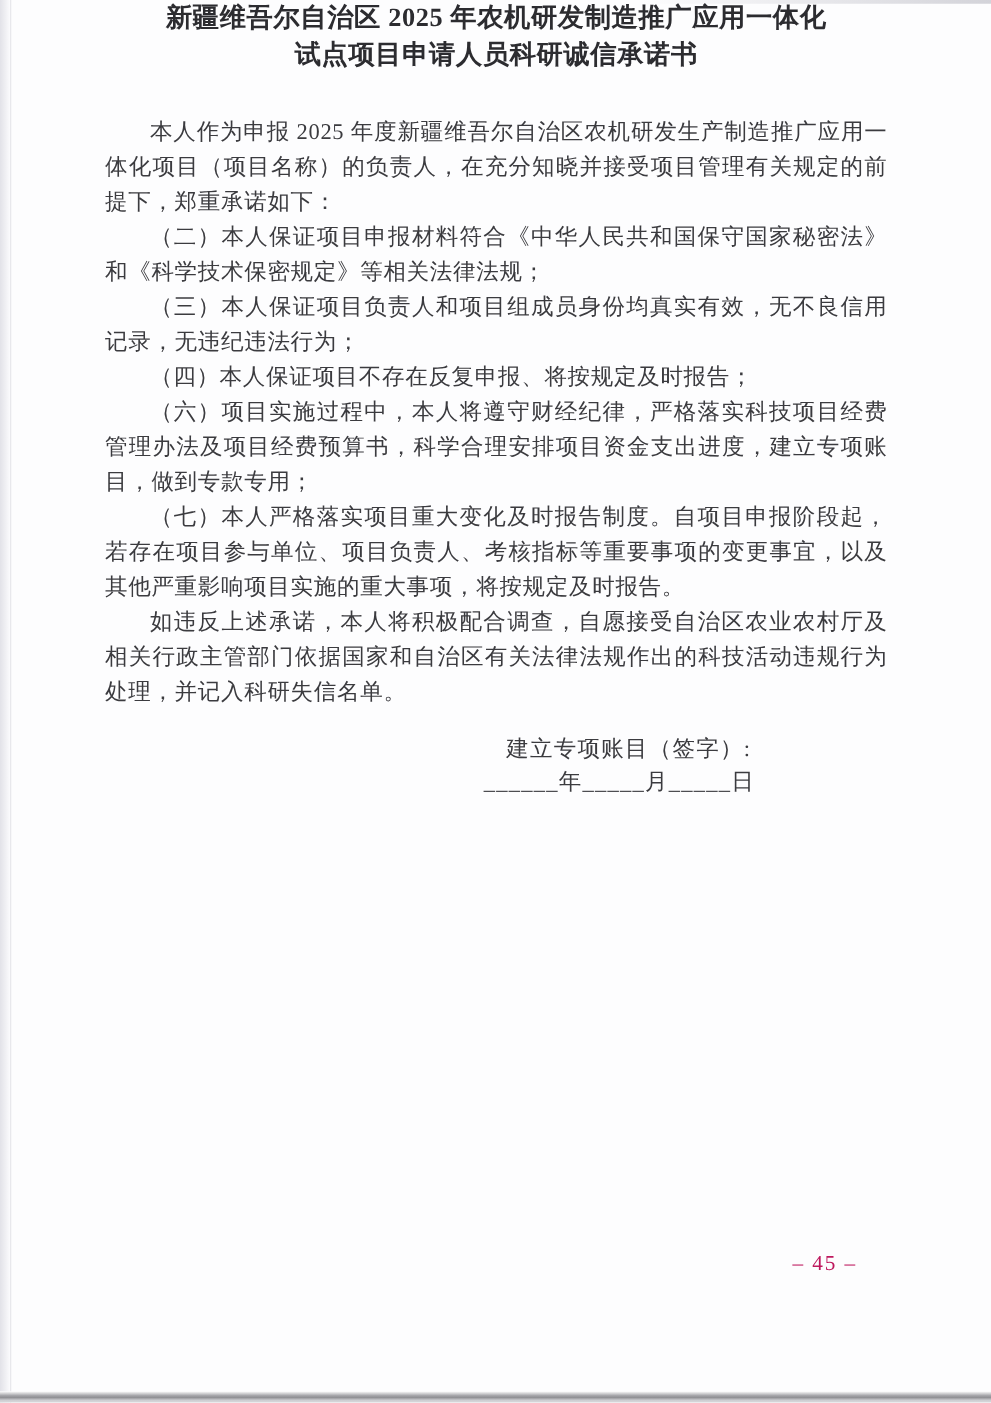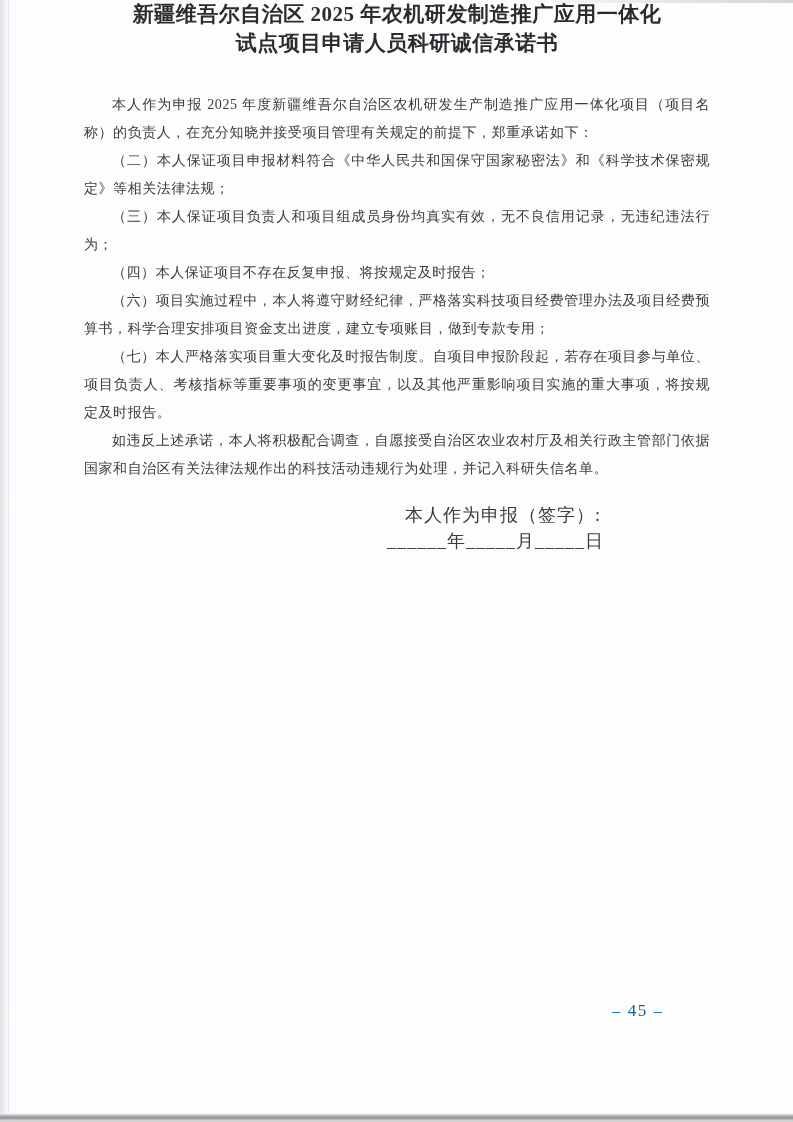--- a/index.html
+++ b/index.html
@@ -30,41 +30,41 @@
   .doc-title {
     text-align: center;
     font-weight: bold;
     font-size: 21px;
     line-height: 29px;
     letter-spacing: 0.5px;
     color: #2c2c30;
   }
   .body-text {
     margin-top: 33px;
-    font-size: 14px;
+    font-size: 18px;
     line-height: 28px;
     letter-spacing: 0.56px;
     text-align: justify;
     color: #3b3b3f;
   }
   .body-text p { margin: 0; text-indent: 2em; }
   .signature-block {
     margin-top: 19px;
     margin-left: 303px;
     font-size: 18px;
     line-height: 26px;
     letter-spacing: 1px;
     color: #3b3b3f;
   }
   .signature-block .signer { padding-left: 18px; }
   .page-number {
-    position: absolute; left: 612px; top: 1001px;
+    position: absolute; left: 634px; top: 1001px;
     font-size: 17px;
     letter-spacing: 1.5px;
-    color: #0369a1;
+    color: #be185d;
   }
 </style>
 </head>
 <body>
 
 <div>
 
   <div class="scan-edge-left"></div>
   <div class="scan-edge-topright"></div>
 
@@ -79,21 +79,21 @@
       <p>本人作为申报 2025 年度新疆维吾尔自治区农机研发生产制造推广应用一体化项目（项目名称）的负责人，在充分知晓并接受项目管理有关规定的前提下，郑重承诺如下：</p>
       <p>（二）本人保证项目申报材料符合《中华人民共和国保守国家秘密法》和《科学技术保密规定》等相关法律法规；</p>
       <p>（三）本人保证项目负责人和项目组成员身份均真实有效，无不良信用记录，无违纪违法行为；</p>
       <p>（四）本人保证项目不存在反复申报、将按规定及时报告；</p>
       <p>（六）项目实施过程中，本人将遵守财经纪律，严格落实科技项目经费管理办法及项目经费预算书，科学合理安排项目资金支出进度，建立专项账目，做到专款专用；</p>
       <p>（七）本人严格落实项目重大变化及时报告制度。自项目申报阶段起，若存在项目参与单位、项目负责人、考核指标等重要事项的变更事宜，以及其他严重影响项目实施的重大事项，将按规定及时报告。</p>
       <p>如违反上述承诺，本人将积极配合调查，自愿接受自治区农业农村厅及相关行政主管部门依据国家和自治区有关法律法规作出的科技活动违规行为处理，并记入科研失信名单。</p>
     </div>
 
     <div class="signature-block">
-      <div class="signer">本人作为申报（签字）:</div>
+      <div class="signer">建立专项账目（签字）:</div>
       <div class="date">______年_____月_____日</div>
     </div>
 
   </div>
 
   <div class="page-number">– 45 –</div>
 
   <div class="scan-edge-bottom"></div>
 
 </div>

